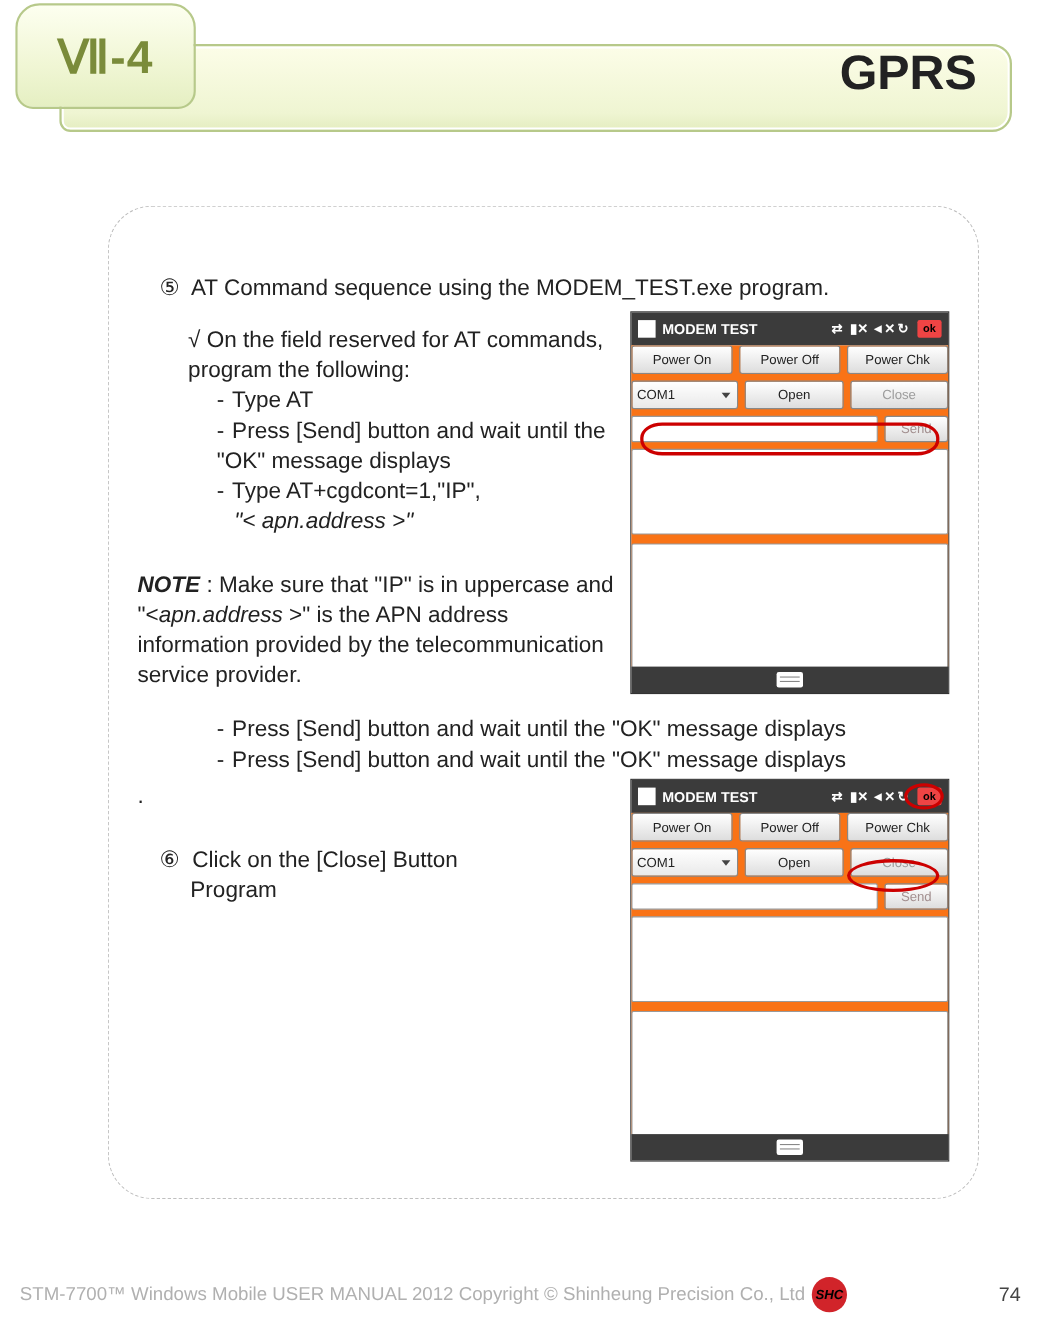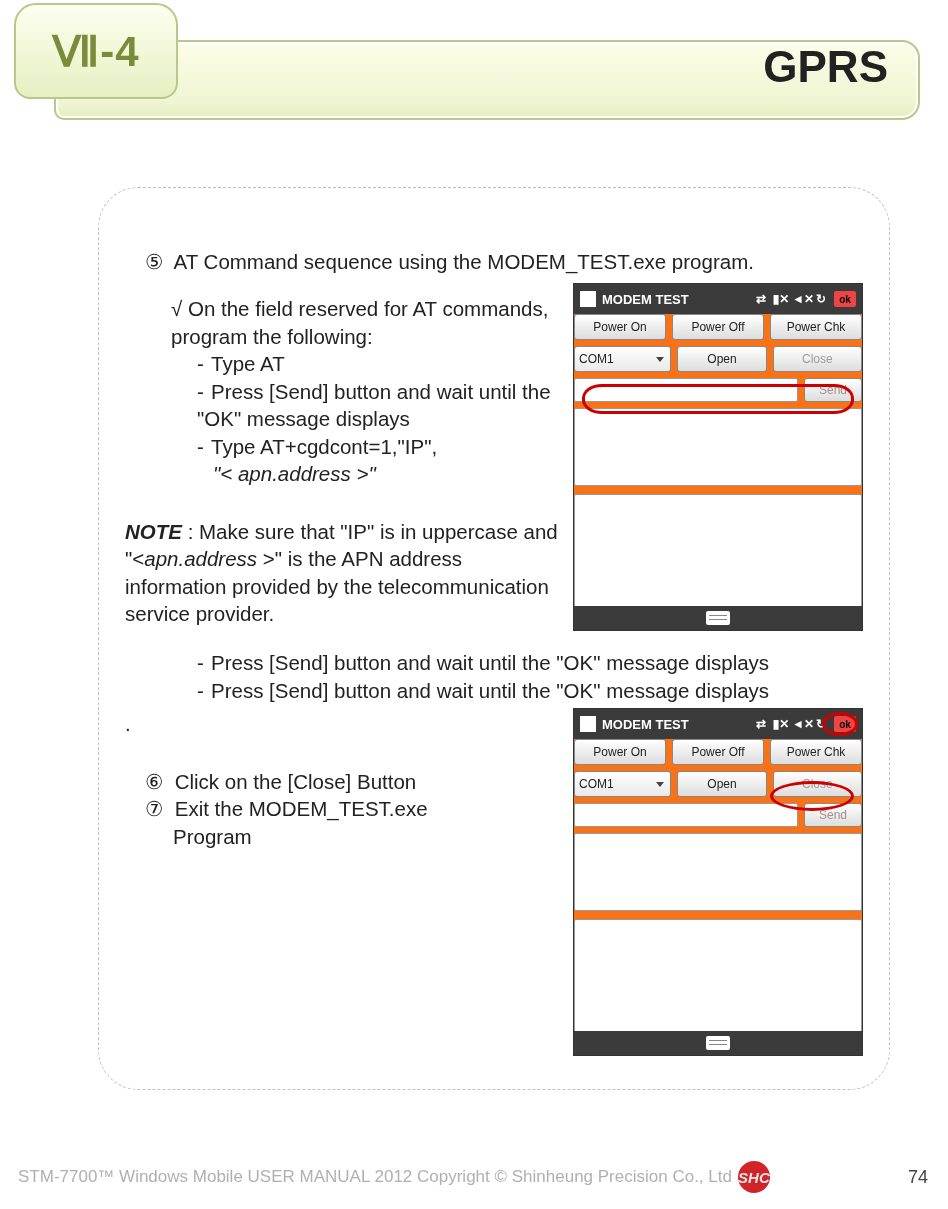--- a/index.html
+++ b/index.html
@@ -100,22 +100,22 @@
   .oval-ok   { right:4px; top:3px; width:36px; height:24px; border-radius:50%/50%; }
   .oval-close{ right:8px; top:72px; width:84px; height:30px; border-radius:50%/50%; }
 
   
   .footer {
     position:absolute; left:0; right:0; bottom:12px; height:40px;
     display:flex; align-items:center; padding:0 14px;
   }
   .footer .ftxt { font-size:17px; color:#b0b0b0; font-family:"Trebuchet MS", Arial, sans-serif; margin-left:4px;text-align:center; }
   .footer .shc {
-    width:32px; height:32px; border-radius:50%; background:#d1242a; color:#e5e5e5;
-    display:flex; align-items:center; justify-content:center; font-size:15px; font-weight:700; font-style:italic;
+    width:32px; height:32px; border-radius:50%; background:#d1242a; color:#000000;
+    display:flex; align-items:center; justify-content:center; font-size:12px; font-weight:700; font-style:italic;
     margin-left:6px; font-family:Arial;
   }
   .footer .pgn { margin-left:auto; font-size:18px; color:#444; font-family:Arial; margin-right:6px;}
 </style>
 </head>
 <body>
 
 <div class="header-wrap">
   <div class="title-bar">
     <span>GPRS</span>
@@ -191,24 +191,20 @@
   </div>
 
   <div class="row-bot">
     <div class="col-txt">
       <div class="period">.</div>
 
       <div class="sec6 sec-pad">
         <span class="num">⑥</span>
         <span>Click on the [Close] Button</span>
       </div>
-      <div class="sec7 sec-pad">
-        <span class="num">⑦</span>
-        <span>Exit the MODEM_TEST.exe</span>
-      </div>
       <div class="sec7 sec-line2">
         <span>Program</span>
       </div>
     </div>
 
     <div class="modem">
       <div class="m-title">
         <span class="winflag"></span>
         <span>MODEM TEST</span>
         <span class="spacer"></span>

